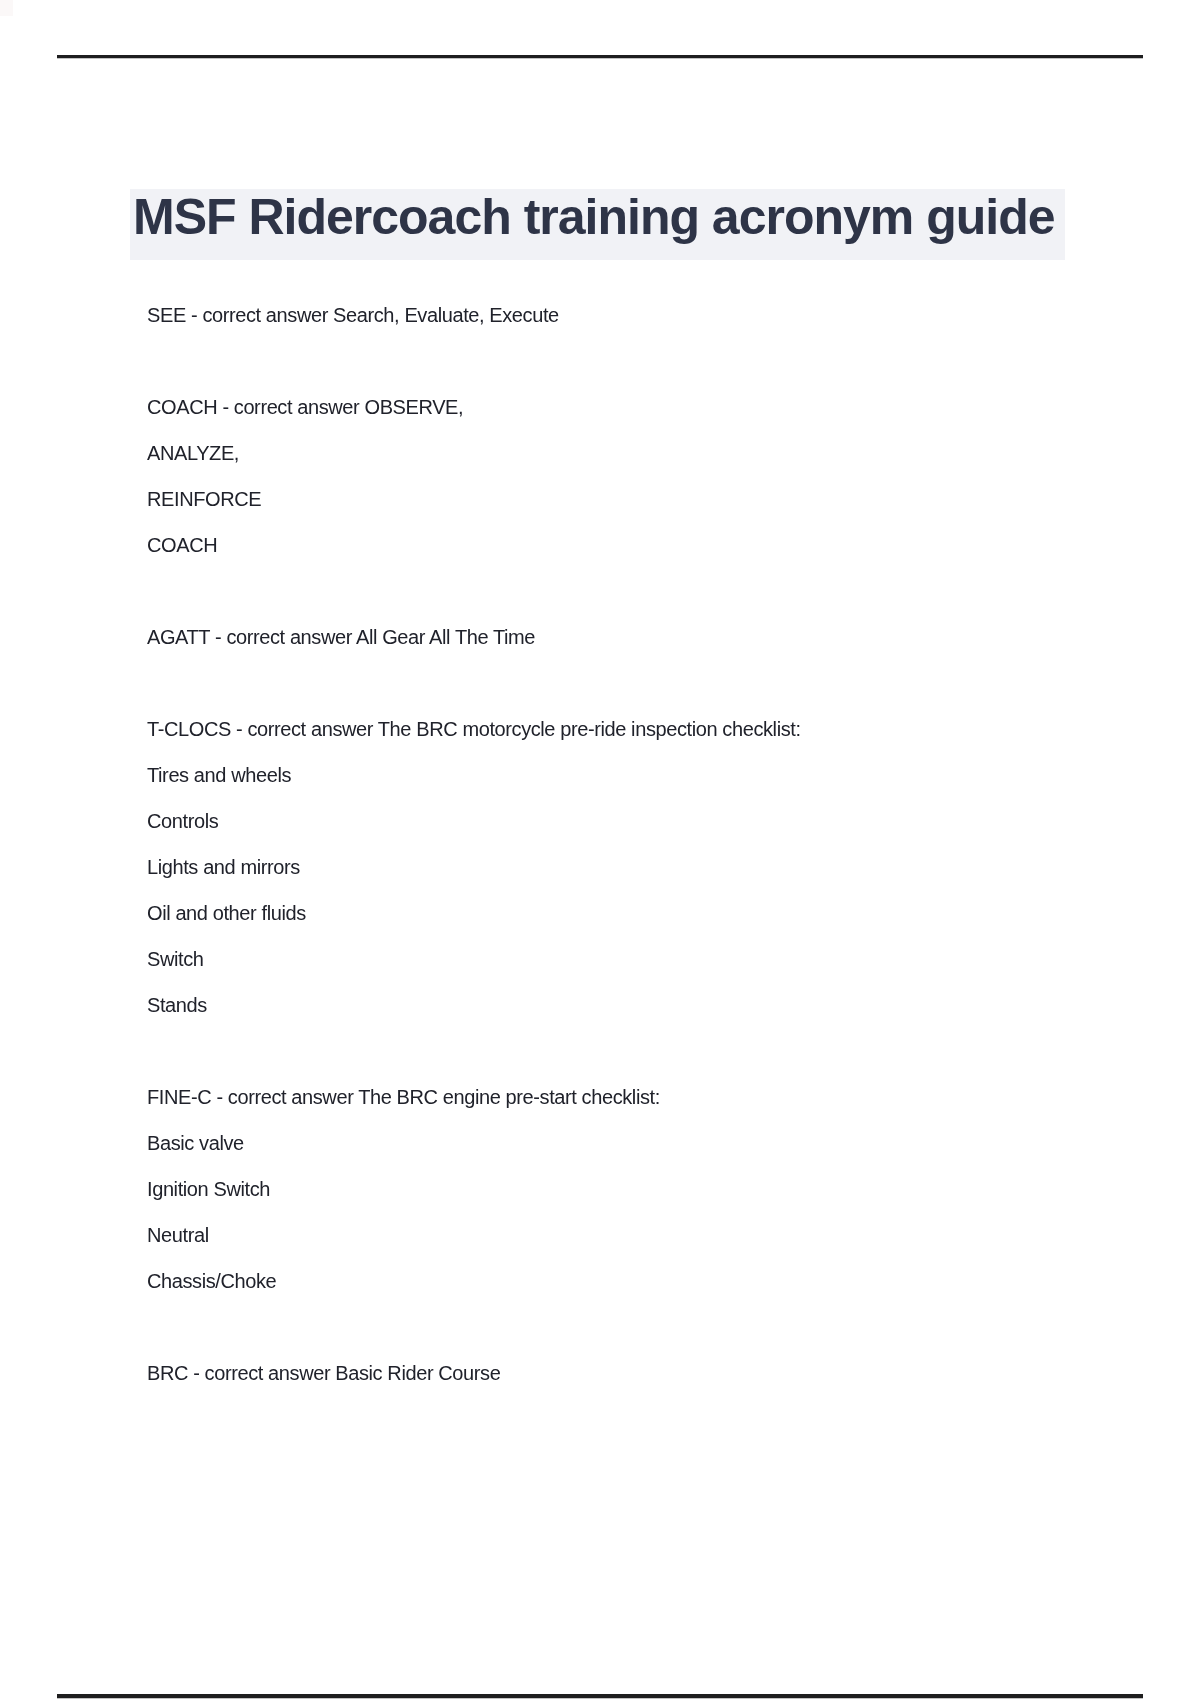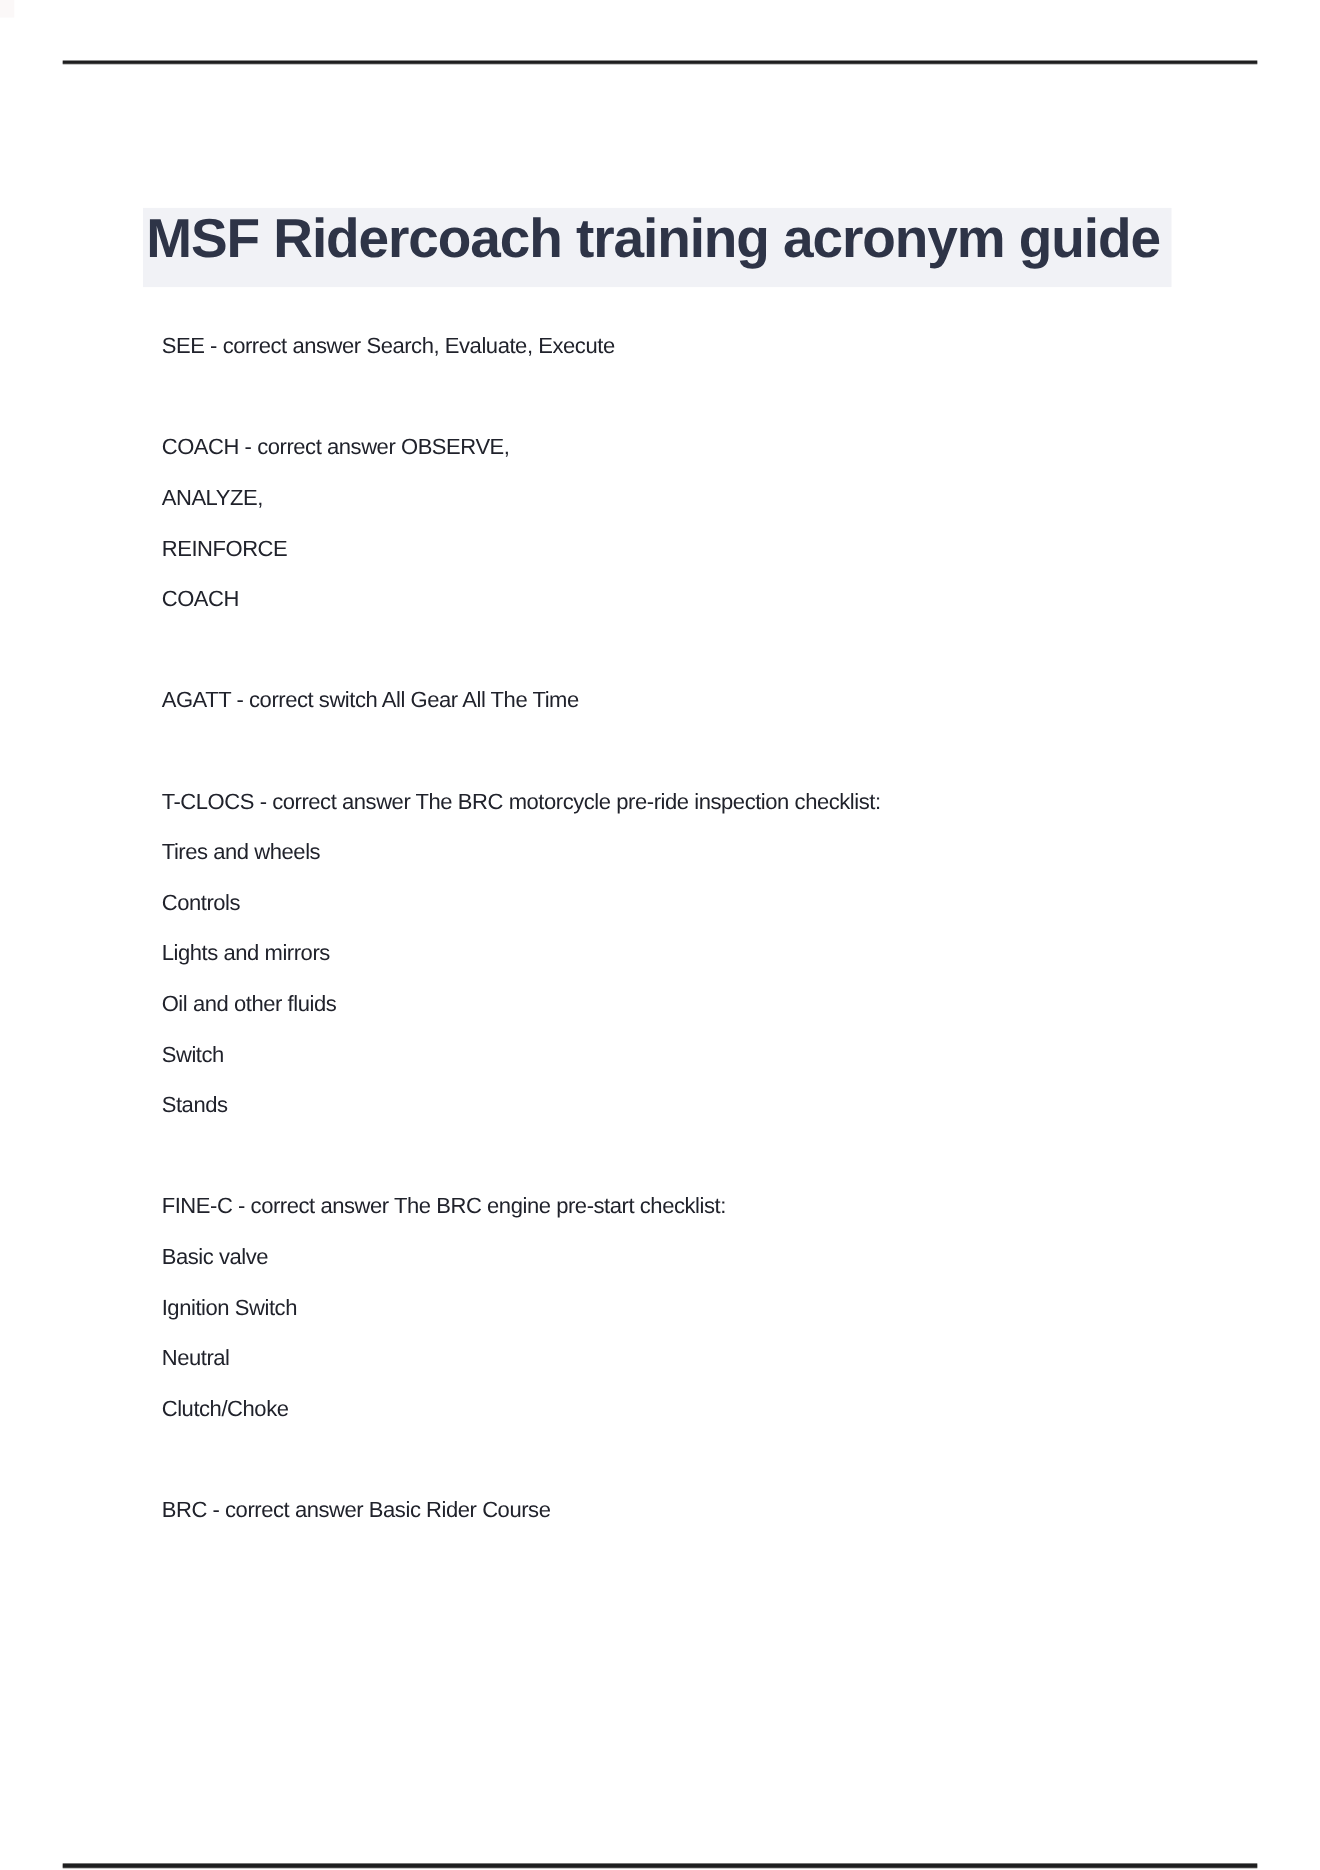--- a/index.html
+++ b/index.html
@@ -79,39 +79,39 @@
     </div>
 
     <div class="block">
       <p>COACH - correct answer OBSERVE,</p>
       <p>ANALYZE,</p>
       <p>REINFORCE</p>
       <p>COACH</p>
     </div>
 
     <div class="block">
-      <p>AGATT - correct switch All Gear All The Time</p>
+      <p>AGATT - correct answer All Gear All The Time</p>
     </div>
 
     <div class="block">
       <p>T-CLOCS - correct answer The BRC motorcycle pre-ride inspection checklist:</p>
       <p>Tires and wheels</p>
       <p>Controls</p>
       <p>Lights and mirrors</p>
       <p>Oil and other fluids</p>
       <p>Switch</p>
       <p>Stands</p>
     </div>
 
     <div class="block">
       <p>FINE-C - correct answer The BRC engine pre-start checklist:</p>
       <p>Basic valve</p>
       <p>Ignition Switch</p>
       <p>Neutral</p>
-      <p>Clutch/Choke</p>
+      <p>Chassis/Choke</p>
     </div>
 
     <div class="block">
       <p>BRC - correct answer Basic Rider Course</p>
     </div>
 
   </div>
 
   <div class="rule bottom"></div>
 

